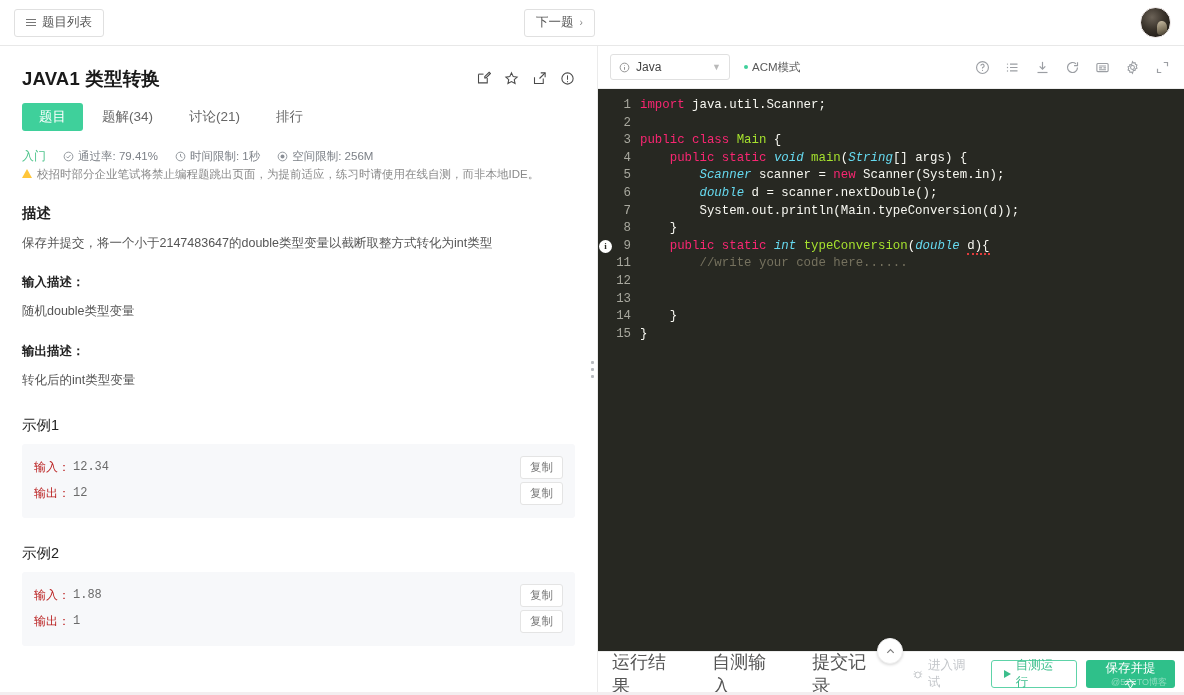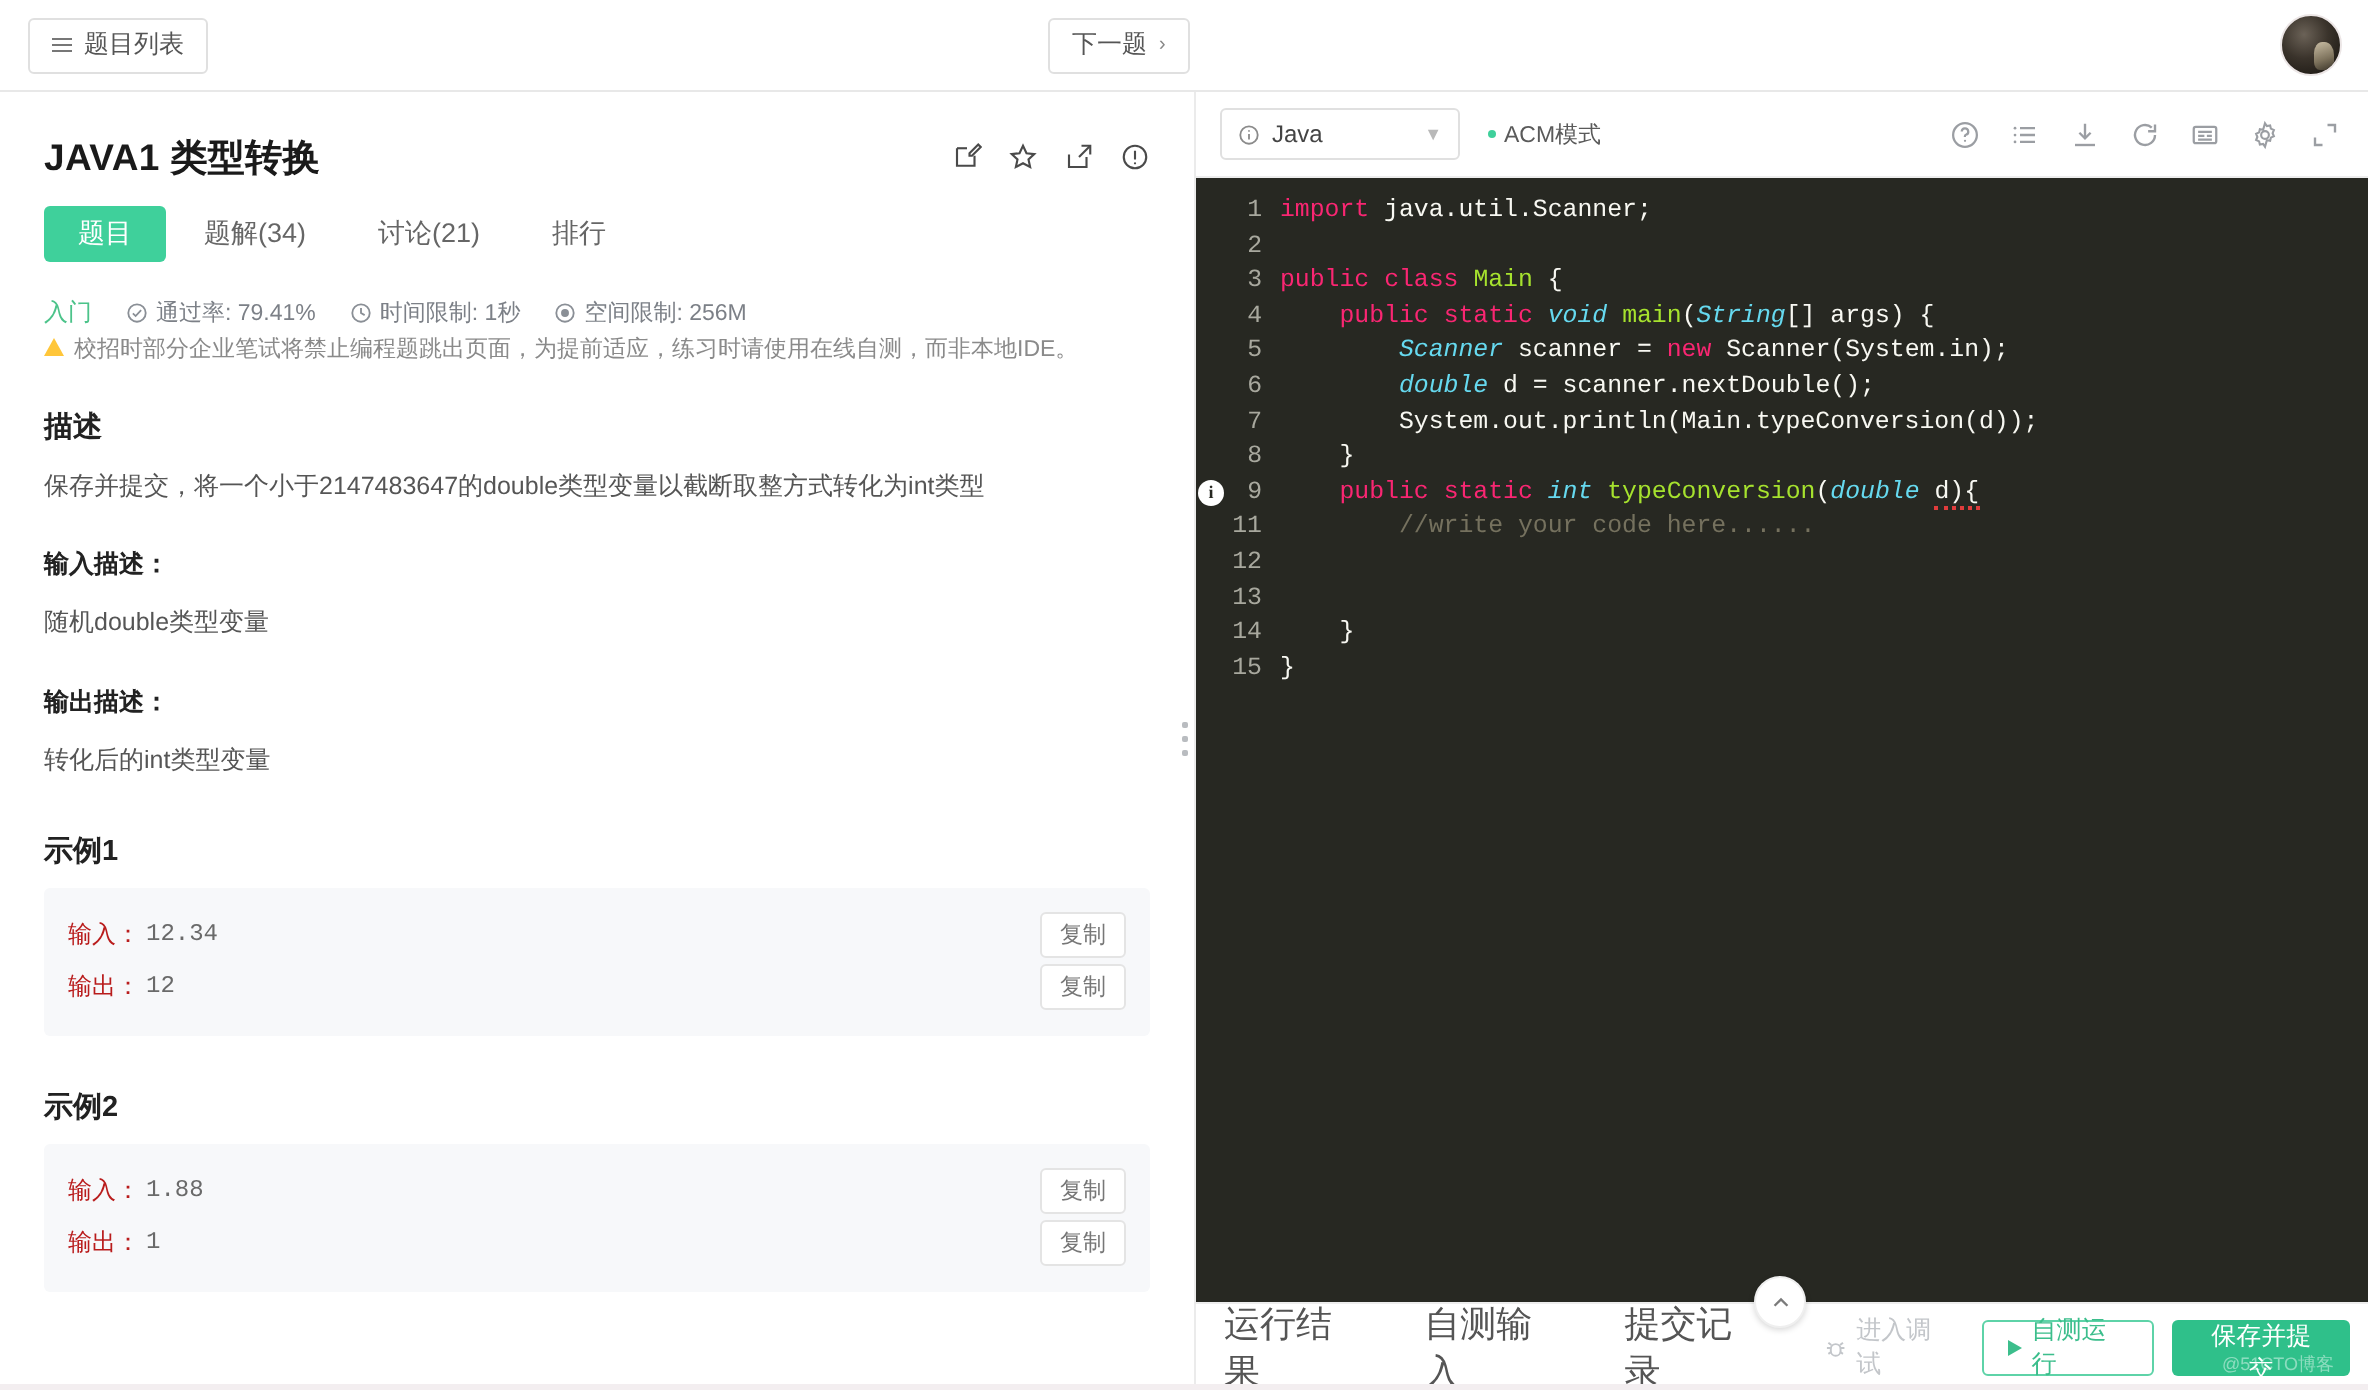--- a/index.html
+++ b/index.html
@@ -68,21 +68,21 @@
   }
   #notice .warn-tri {
     width: 0; height: 0; border-left: 5px solid transparent; border-right: 5px solid transparent;
     border-bottom: 9px solid #FFC63A; margin-top: 2px; flex: none;
   }
 
   .sec-h { font-size: 14.5px; font-weight: bold; color: #222; margin-top: 22px; }
   .sec-h.sm { font-size: 12.5px; margin-top: 21px; }
   .sec-p { font-size: 12.5px; color: #555; margin-top: 11px; line-height: 1.55; }
 
-  .ex-h { font-size: 14.5px; font-weight: bold; color: #222; margin-top: 26px; }
+  .ex-h { font-size: 14.5px; font-weight: normal; color: #222; margin-top: 26px; }
   .ex-box {
     margin-top: 9px; background: #f7f8fa; border-radius: 3px; padding: 10px 12px 12px 12px;
   }
   .ex-row { display: flex; align-items: center; height: 26px; }
   .ex-label { font-size: 12px; color: #b91c1c; }
   .ex-val { font-family: "Liberation Mono", monospace; font-size: 12px; color: #6a6a6a; margin-left: 3px; }
   .copy-btn {
     margin-left: auto; font-size: 11.5px; color: #777; background: #fff;
     border: 1px solid #e4e4e4; border-radius: 3px; padding: 3px 9px; cursor: pointer;
   }

